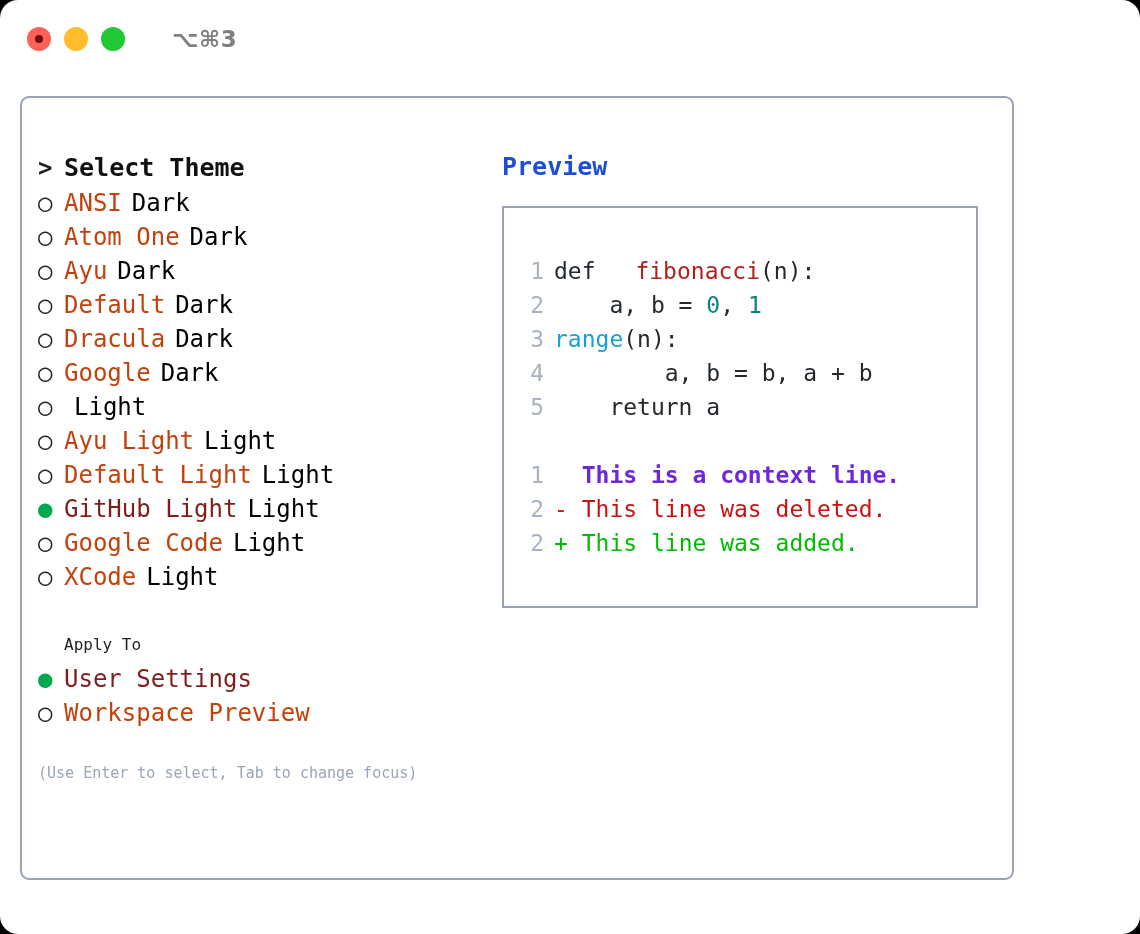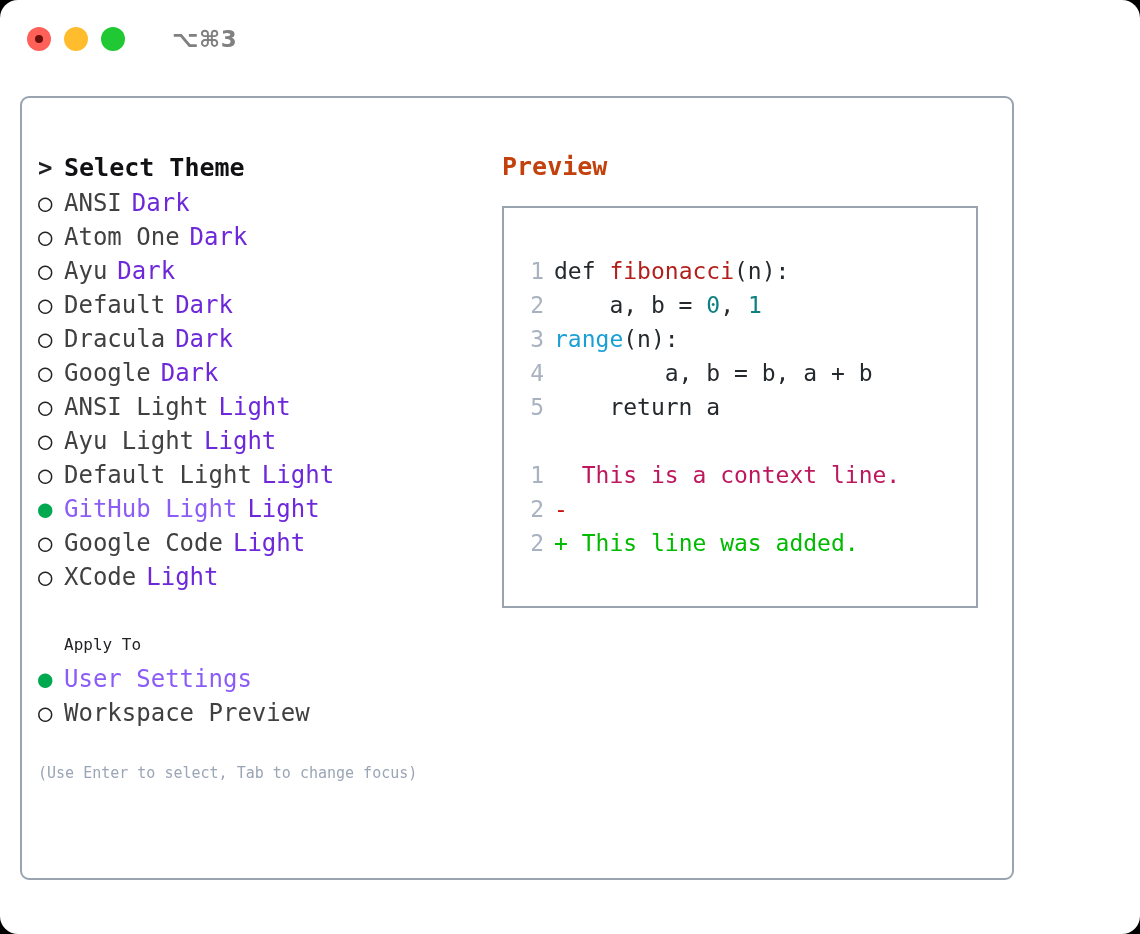--- a/index.html
+++ b/index.html
@@ -112,24 +112,24 @@
   }
   .marker {
     display: inline-block;
     width: 26px;
     flex: 0 0 26px;
     text-align: left;
     color: #222226;
     font-size: 24px;
   }
   .marker.dot-filled { color: #00a94f; }
-  .opt-name { color: #404040; }
-  .opt-name.selected { color: #8b5cf6; }
+  .opt-name { color: #c2410c; }
+  .opt-name.selected { color: #7f1d1d; }
   .opt-cat {
-    color: #6d28d9;
+    color: #000000;
     margin-left: 10px;
   }
 
   #section-header {
     display: flex;
     align-items: baseline;
     font-size: 25px;
     line-height: 36px;
     font-weight: bold;
     color: #111114;
@@ -158,21 +158,21 @@
   #right-col {
     position: absolute;
     left: 480px;
     top: 52px;
     width: 490px;
   }
   #preview-title {
     font-size: 25px;
     line-height: 34px;
     font-weight: bold;
-    color: #c2410c;
+    color: #1d4ed8;
   }
   #preview-box {
     margin-top: 22px;
     width: 476px;
     height: 402px;
     border: 2px solid #9aa3b0;
     box-sizing: border-box;
     background: #ffffff;
     position: relative;
   }
@@ -191,26 +191,26 @@
   }
   .lineno {
     display: inline-block;
     width: 26px;
     flex: 0 0 26px;
     text-align: right;
     color: #a8b2c0;
     margin-right: 10px;
   }
   .code-text { color: #24292e; }
-  .tok-fn    { color: #b31d1a; }
+  .tok-fn    { color: #b31d1a; margin-left: 26px; }
   .tok-num   { color: #0d8080; }
   .tok-builtin { color: #1a9fd4; }
   .blank-line { height: 34px; }
 
-  .diff-ctx  { color: #be185d; }
+  .diff-ctx  { color: #6d28d9; font-weight: bold; }
   .diff-del  { color: #cc1111; }
   .diff-add  { color: #00bb00; }
 </style>
 </head>
 <body>
 
 <div id="window">
 
   <div id="titlebar">
     <div class="traffic-lights">
@@ -230,21 +230,21 @@
           <span class="marker">&gt;</span><span>Select Theme</span>
         </div>
 
         <div id="theme-list">
             <div class="opt-row"><span class="marker">○</span><span class="opt-name">ANSI</span><span class="opt-cat">Dark</span></div>
             <div class="opt-row"><span class="marker">○</span><span class="opt-name">Atom One</span><span class="opt-cat">Dark</span></div>
             <div class="opt-row"><span class="marker">○</span><span class="opt-name">Ayu</span><span class="opt-cat">Dark</span></div>
             <div class="opt-row"><span class="marker">○</span><span class="opt-name">Default</span><span class="opt-cat">Dark</span></div>
             <div class="opt-row"><span class="marker">○</span><span class="opt-name">Dracula</span><span class="opt-cat">Dark</span></div>
             <div class="opt-row"><span class="marker">○</span><span class="opt-name">Google</span><span class="opt-cat">Dark</span></div>
-            <div class="opt-row"><span class="marker">○</span><span class="opt-name">ANSI Light</span><span class="opt-cat">Light</span></div>
+            <div class="opt-row"><span class="marker">○</span><span class="opt-cat">Light</span></div>
             <div class="opt-row"><span class="marker">○</span><span class="opt-name">Ayu Light</span><span class="opt-cat">Light</span></div>
             <div class="opt-row"><span class="marker">○</span><span class="opt-name">Default Light</span><span class="opt-cat">Light</span></div>
             <div class="opt-row"><span class="marker dot-filled">●</span><span class="opt-name selected">GitHub Light</span><span class="opt-cat">Light</span></div>
             <div class="opt-row"><span class="marker">○</span><span class="opt-name">Google Code</span><span class="opt-cat">Light</span></div>
             <div class="opt-row"><span class="marker">○</span><span class="opt-name">XCode</span><span class="opt-cat">Light</span></div>
           </div>
 
         <div class="spacer-row"></div>
 
         <div id="applyto-header">Apply To</div>
@@ -261,21 +261,21 @@
         <div id="preview-title">Preview</div>
         <div id="preview-box">
           <div id="code-area">
               <div class="code-line"><span class="lineno">1</span><span class="code-text">def </span><span class="tok-fn">fibonacci</span><span class="code-text">(n):</span></div>
               <div class="code-line"><span class="lineno">2</span><span class="code-text">    a, b = </span><span class="tok-num">0</span><span class="code-text">, </span><span class="tok-num">1</span></div>
               <div class="code-line"><span class="lineno">3</span><span class="tok-builtin">range</span><span class="code-text">(n):</span></div>
               <div class="code-line"><span class="lineno">4</span><span class="code-text">        a, b = b, a + b</span></div>
               <div class="code-line"><span class="lineno">5</span><span class="code-text">    return a</span></div>
               <div class="blank-line"></div>
               <div class="code-line"><span class="lineno">1</span><span class="diff-ctx"> </span><span class="diff-ctx"> This is a context line.</span></div>
-              <div class="code-line"><span class="lineno">2</span><span class="diff-del">-</span></div>
+              <div class="code-line"><span class="lineno">2</span><span class="diff-del">-</span><span class="diff-del"> This line was deleted.</span></div>
               <div class="code-line"><span class="lineno">2</span><span class="diff-add">+</span><span class="diff-add"> This line was added.</span></div>
             </div>
         </div>
       </div>
 
     </div>
   </div>
 </div>
 
 </body></html>

